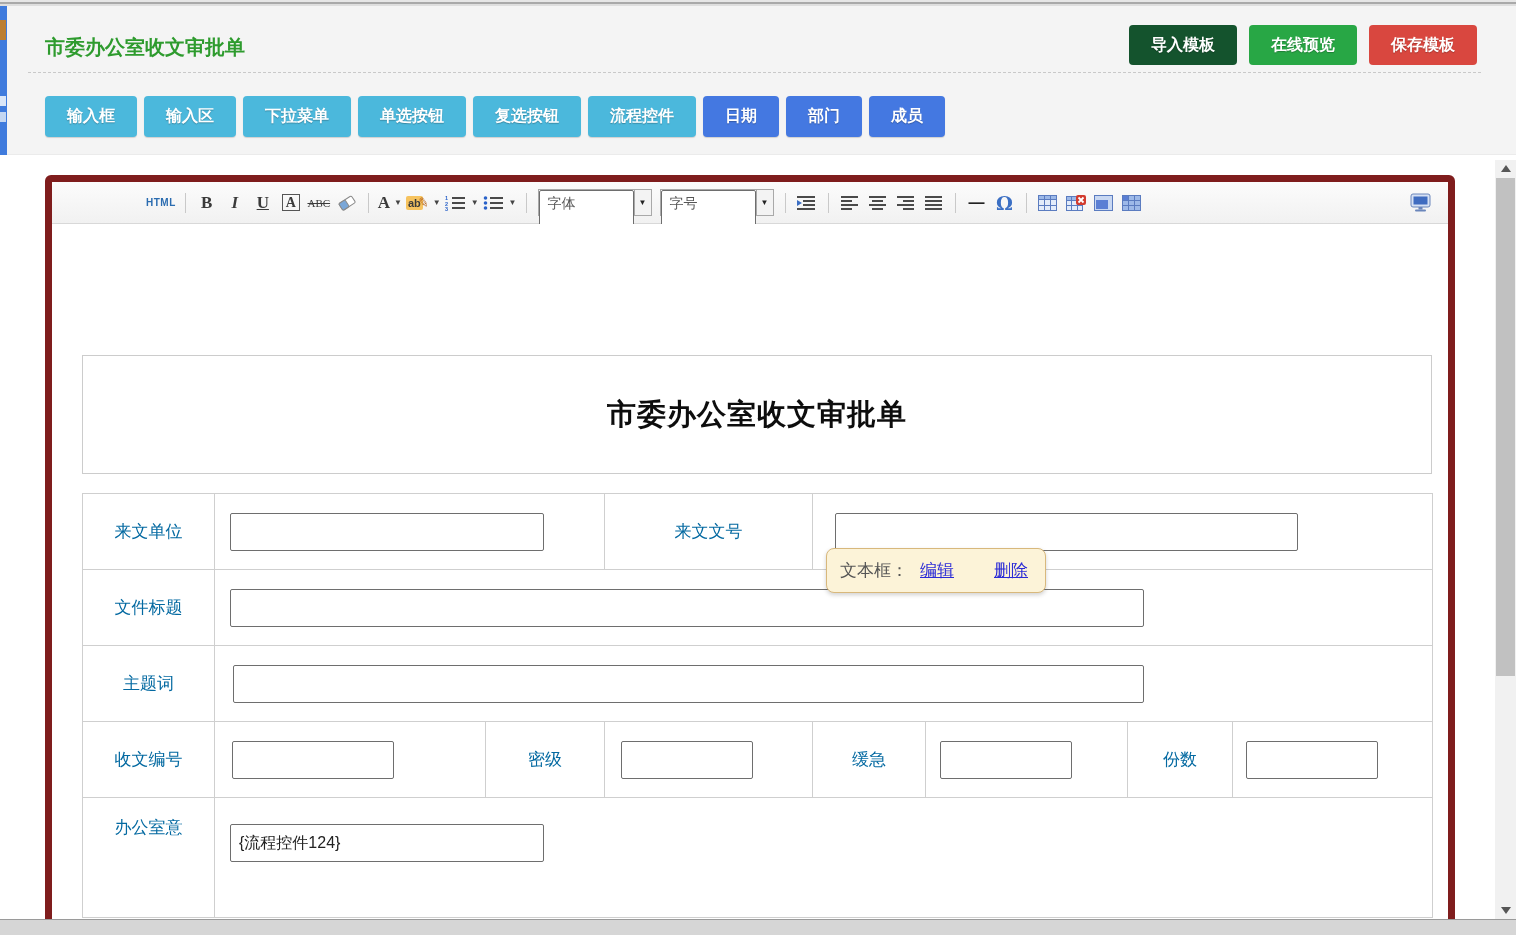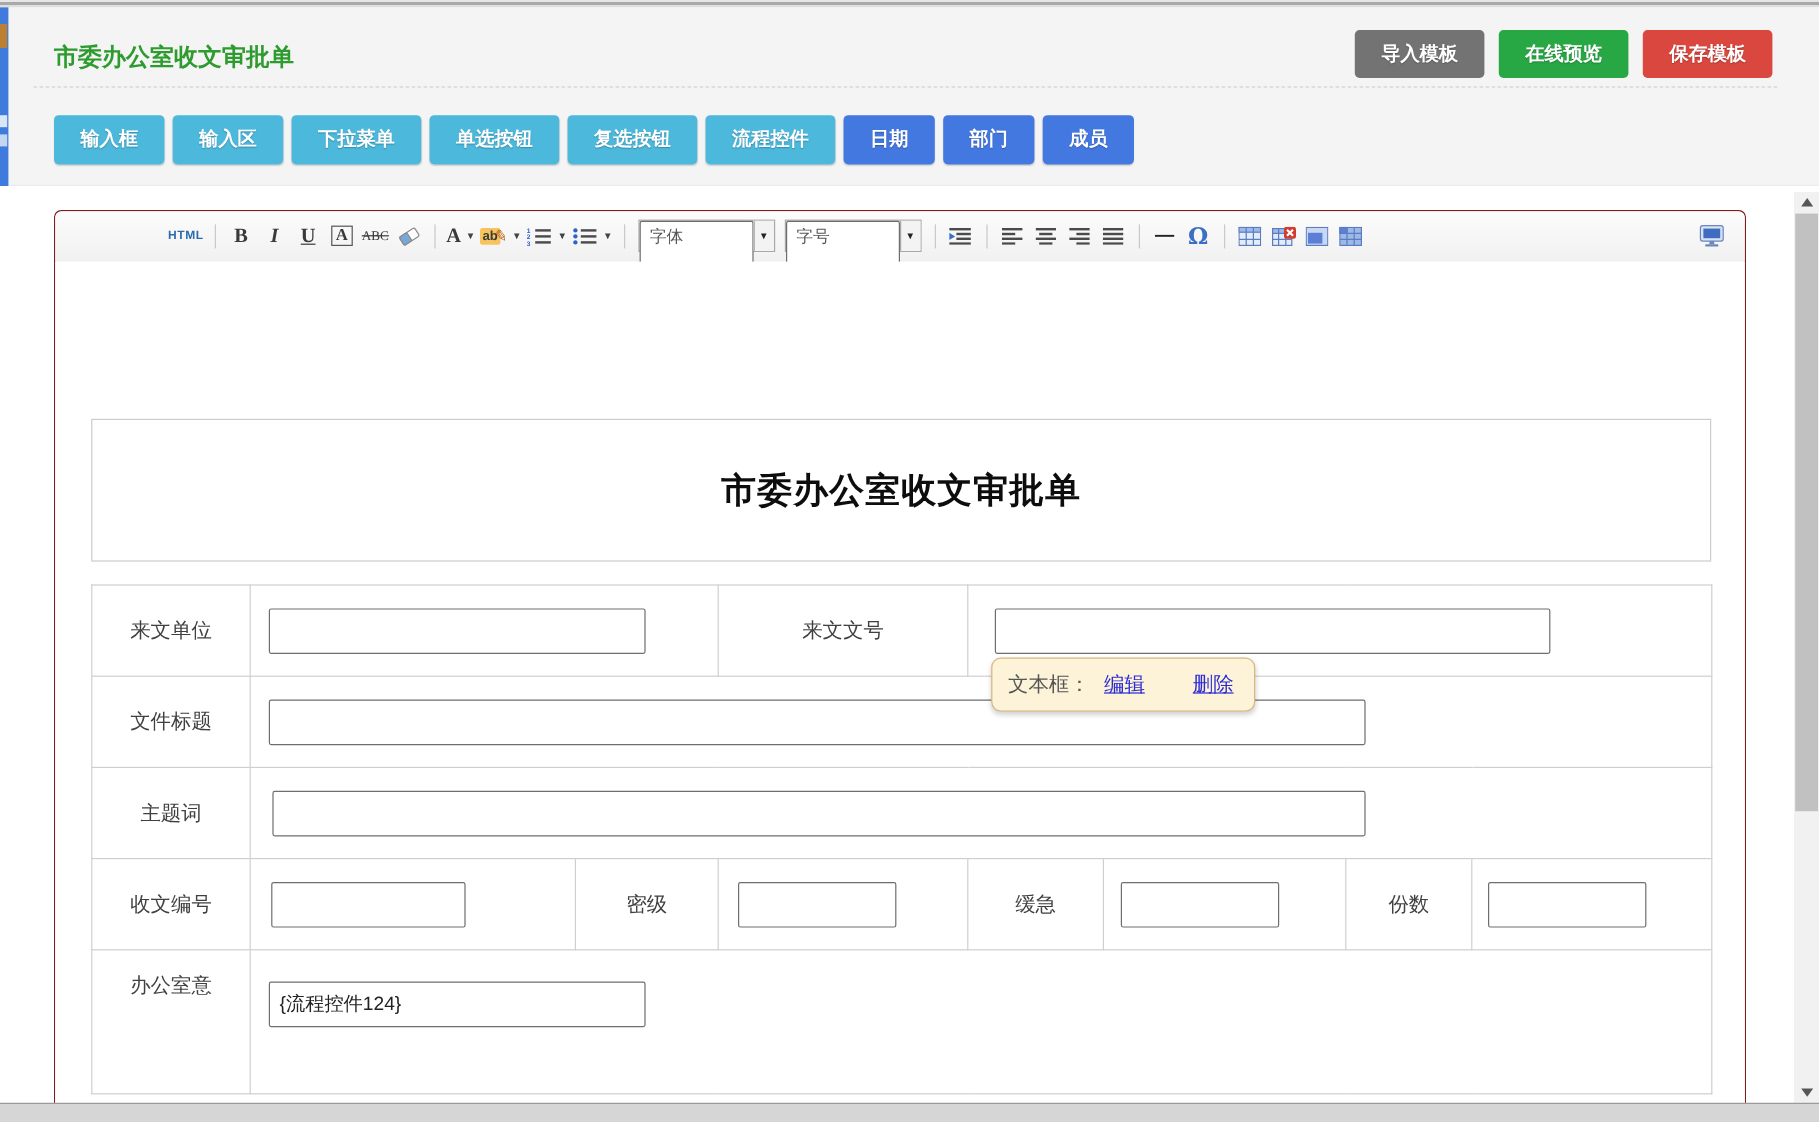--- a/index.html
+++ b/index.html
@@ -30,25 +30,25 @@
   .app-title { position:absolute; left:45px; top:28px; font-size:20px; font-weight:bold; color:#2e9b2e; }
   .dash-line { position:absolute; left:28px; top:66px; width:1453px; border-top:1px dashed #c9c9c9; }
   .ctl-row { position:absolute; left:45px; top:90px; display:flex; gap:7px; }
   .ctl { height:41px; padding:0 22px; border:none; border-radius:4px; color:#fff; font-size:16px; font-weight:bold;
     font-family:inherit; cursor:pointer; box-shadow:0 1px 1px rgba(0,0,0,.15); text-shadow:0 1px 1px rgba(0,0,0,.25); }
   .c-cyan { background:#4bb8dc; }
   .c-blue { background:#4478e1; }
   .act-row { position:absolute; right:39px; top:19px; display:flex; gap:12px; }
   .act { height:40px; padding:0 22px; border:none; border-radius:4px; color:#fff; font-size:16px; font-weight:bold;
     font-family:inherit; cursor:pointer; text-shadow:0 1px 1px rgba(0,0,0,.25); }
-  .a-cyan { background:#737373; } .a-green { background:#28a745; } .a-red { background:#d9473f; }
+  .a-cyan { background:#14532d; } .a-green { background:#28a745; } .a-red { background:#d9473f; }
 
   
   .panel { position:absolute; left:45px; top:175px; width:1410px; height:760px; background:#fff;
-    border:1px solid #7f1d1d; border-radius:6px 6px 0 0; z-index:20; }
+    border:7px solid #7f1d1d; border-radius:6px 6px 0 0; z-index:20; }
   .tb { display:flex; align-items:center; height:42px; padding:0 14px 0 92px;
     background:linear-gradient(#fcfcfc,#f1f1f1); border-bottom:1px solid #d8d8d8; border-radius:6px 6px 0 0; }
   .tbi { height:28px; min-width:24px; display:inline-flex; align-items:center; justify-content:center;
     margin:0 2px; border-radius:3px; cursor:pointer; color:#3a3a3a; background:transparent; border:none; font-family:inherit; }
   .sep { width:1px; height:20px; background:#c9c9c9; margin:0 7px; flex:0 0 auto; }
   .src { font-size:10px; font-weight:bold; color:#2b6cb0; letter-spacing:.5px; }
   .serif { font-family:"Liberation Serif","DejaVu Serif",serif; font-size:17px; }
   .bold { font-weight:bold; } .ital { font-style:italic; font-weight:bold; } .undl { text-decoration:underline; font-weight:bold; }
   .abox { font-size:14px; border:1px solid #555; padding:0 3px; line-height:15px; font-weight:bold; }
   .strk { font-size:11px; text-decoration:line-through; font-weight:normal; }
@@ -66,21 +66,21 @@
 
   
   .doc { position:relative; width:100%; height:717px; background:#fff; overflow:hidden; }
   .tbox { position:absolute; left:30px; top:131px; width:1350px; height:119px; border:1px solid #cccccc;
     display:flex; align-items:center; justify-content:center; }
   .tbox span { font-size:29px; font-weight:bold; color:#0d0d0d; letter-spacing:1px; }
   .ftable { position:absolute; left:30px; top:269px; border-collapse:collapse; table-layout:fixed; width:1350px; }
   .ftable td { border:1px solid #cfcfcf; background:#fff; }
   .ftable tr { height:76px; }
   .ftable tr.r6 { height:120px; }
-  .lbl { text-align:center; font-size:17px; color:#404040; vertical-align:middle; }
+  .lbl { text-align:center; font-size:17px; color:#0369a1; vertical-align:middle; }
   .inp { vertical-align:middle; }
   .txt { height:38px; border:1px solid #6e6e6e; border-radius:2px; background:#fff; font-size:16px; color:#222;
     padding:0 8px; font-family:inherit; display:block; }
   .pl15{ padding-left:15px;} .pl22{ padding-left:22px;} .pl18{ padding-left:18px;} .pl17{ padding-left:17px;}
   .pl16{ padding-left:16px;} .pl14{ padding-left:14px;} .pl13{ padding-left:13px;}
   .w314{width:314px;} .w463{width:463px;} .w914{width:914px;} .w911{width:911px;} .w162{width:162px;} .w132{width:132px;}
   tr.r6 td { vertical-align:top; }
   tr.r6 .lbl { padding-top:18px; }
   tr.r6 .txt { margin-top:26px; }
 

